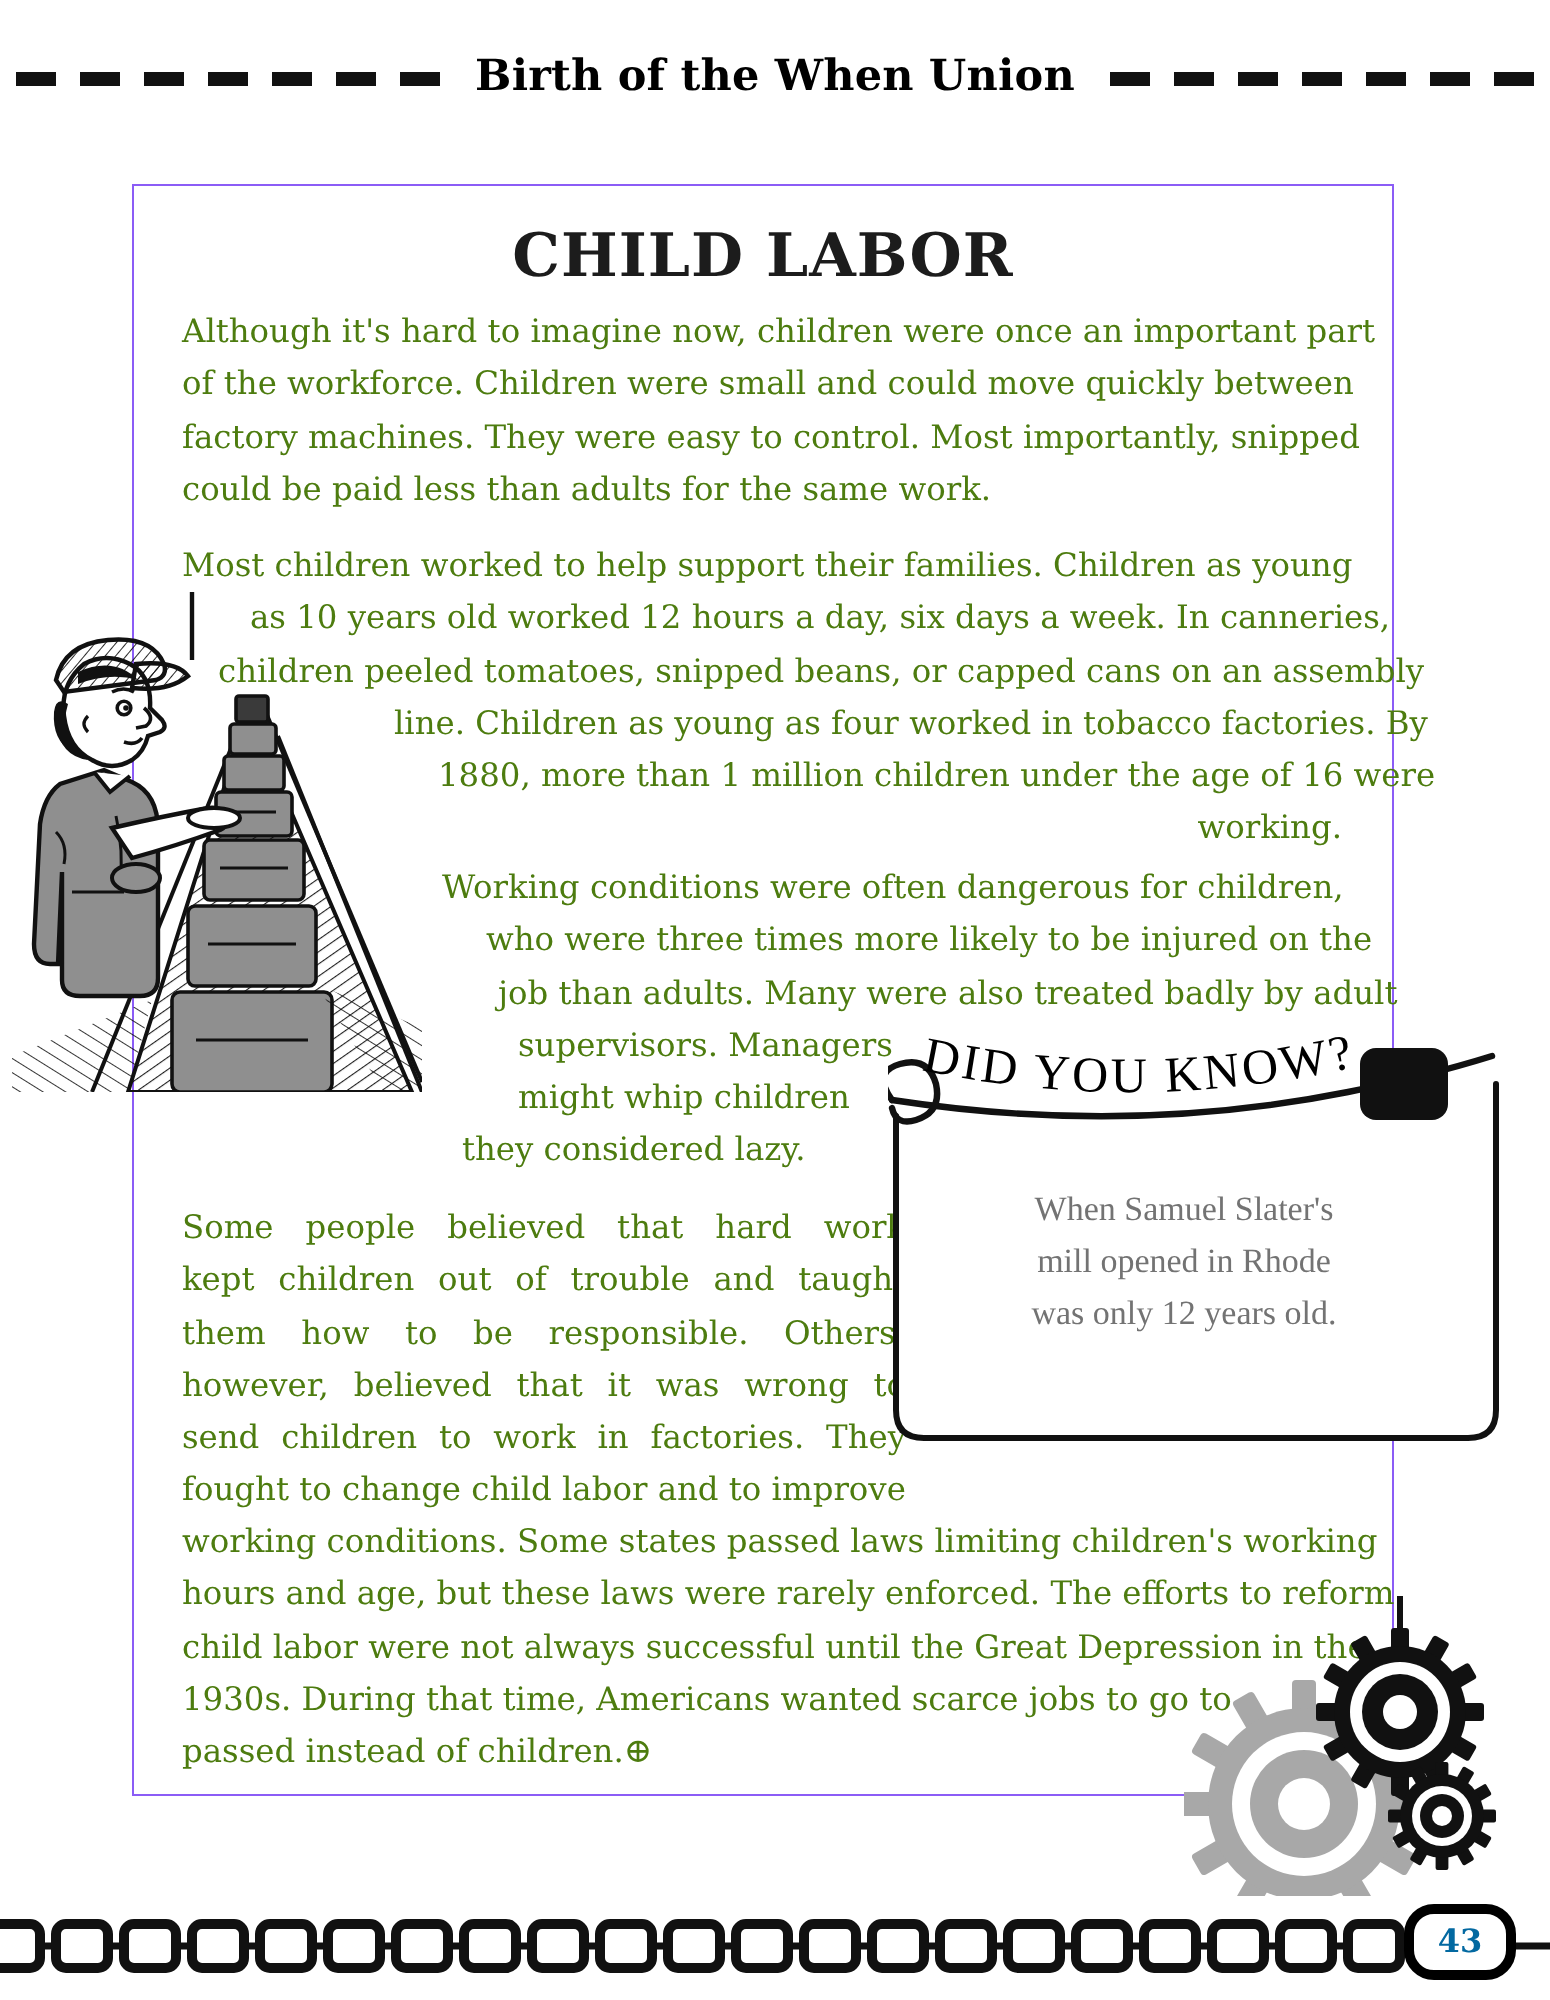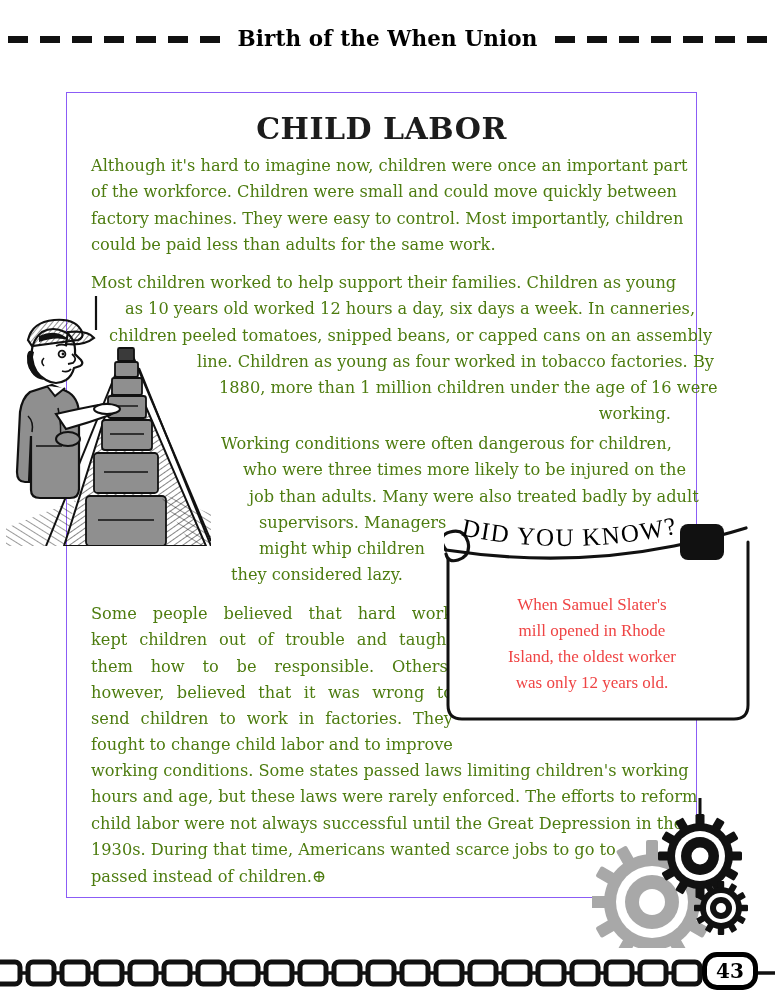--- a/index.html
+++ b/index.html
@@ -131,21 +131,21 @@
     width: 310px; height: 205px;
   }
   #callout-text {
     position: absolute;
     left: 34px; top: 72px;
     width: 228px;
     text-align: center;
     font-family: "Liberation Serif", serif;
     font-size: 17px;
     line-height: 26px;
-    color: #ef4444;
+    color: #737373;
   }
   #callout-text .ln { display: block; white-space: nowrap; }
 
   
   #gears {
     position: absolute;
     left: 592px; top: 798px;
     width: 183px; height: 150px;
   }
 
@@ -163,42 +163,42 @@
     border-radius: 15px;
     background: #fff;
     display: flex;
     align-items: center;
     justify-content: center;
     box-sizing: border-box;
   }
   #page-folio span {
     font-family: "DejaVu Serif", serif;
     font-weight: 700;
-    font-size: 20px;
+    font-size: 16px;
     line-height: 1;
-    color: #000000;
+    color: #0369a1;
   }
 </style>
 </head>
 <body>
 
 <div id="running-header">
   <div class="dash-rule left"></div>
   <div id="header-title">Birth of the When Union</div>
   <div class="dash-rule right"></div>
 </div>
 
 <div id="article-frame">
 
   <h1 id="article-title">CHILD LABOR</h1>
 
   <div id="para-intro" class="body-text">
     <span class="ln">Although it's hard to imagine now, children were once an important part</span>
     <span class="ln">of the workforce. Children were small and could move quickly between</span>
-    <span class="ln">factory machines. They were easy to control. Most importantly, children</span>
+    <span class="ln">factory machines. They were easy to control. Most importantly, snipped</span>
     <span class="ln last">could be paid less than adults for the same work.</span>
   </div>
 
   <div id="para-families" class="body-text">
     <span class="ln" style="padding-left: 0px;">Most children worked to help support their families. Children as young</span>
     <span class="ln" style="padding-left: 34px;">as 10 years old worked 12 hours a day, six days a week. In canneries,</span>
     <span class="ln" style="padding-left: 18px;">children peeled tomatoes, snipped beans, or capped cans on an assembly</span>
     <span class="ln" style="padding-left: 106px; text-align: right;">line. Children as young as four worked in tobacco factories. By</span>
     <span class="ln" style="padding-left: 128px;">1880, more than 1 million children under the age of 16 were</span>
     <span class="ln" style="padding-left: 152px;">working.</span>
@@ -326,21 +326,20 @@
       <path id="banner-arc" d="M6 16 Q122 42 242 12" fill="none"></path>
     </defs>
     <text font-family="Liberation Serif, serif" font-size="25" fill="#000" letter-spacing="1.6">
       <textPath href="#banner-arc" startOffset="2%">DID YOU KNOW?</textPath>
     </text>
   </svg>
 
   <div id="callout-text">
     <span class="ln">When Samuel Slater's</span>
     <span class="ln">mill opened in Rhode</span>
-    <span class="ln">Island, the oldest worker</span>
     <span class="ln">was only 12 years old.</span>
   </div>
 </div>
 
 <div id="gears">
   <svg width="183" height="150" viewBox="0 0 183 150" xmlns="http://www.w3.org/2000/svg">
 
     <line x1="108" y1="0" x2="108" y2="18" stroke="#111" stroke-width="3"></line>
 
     <g transform="translate(60,104)">

